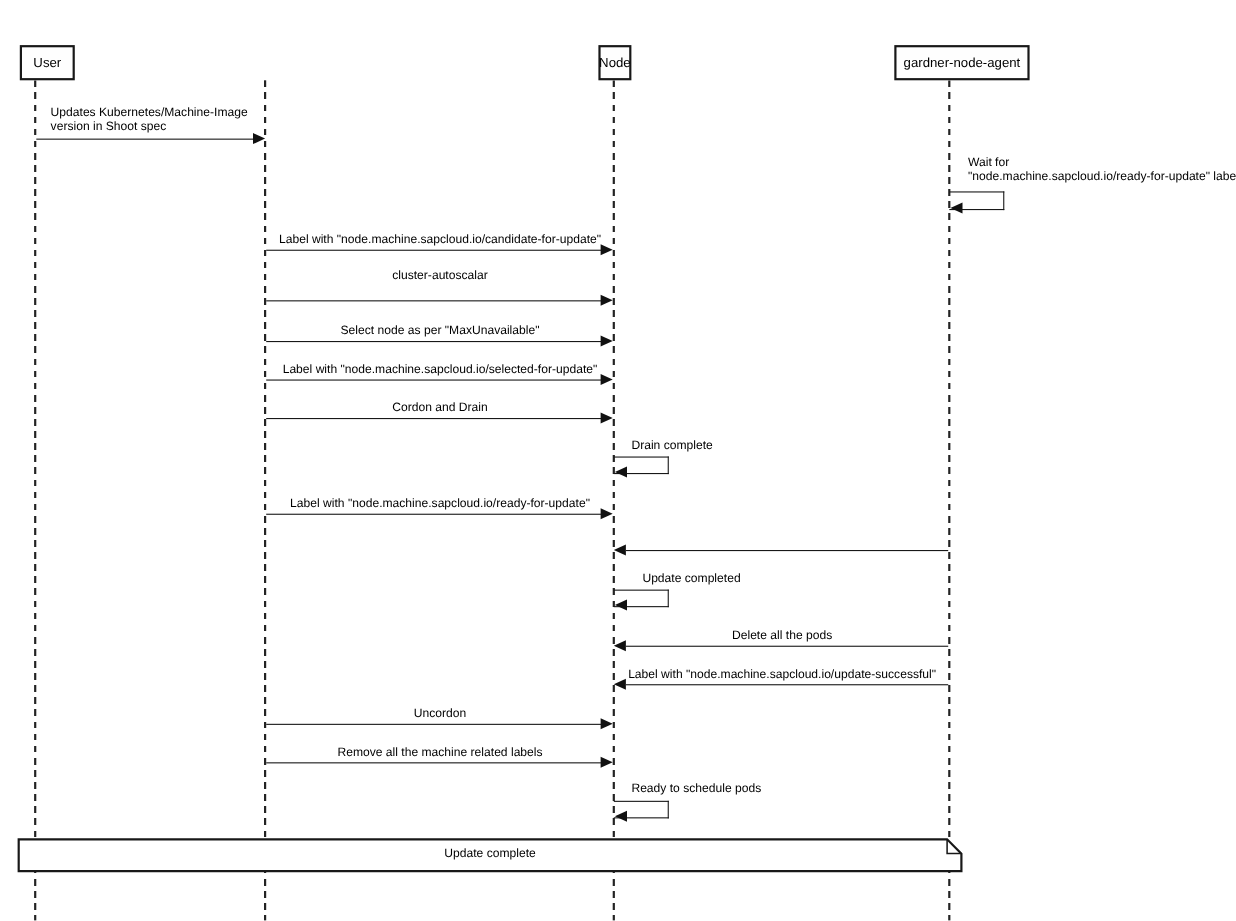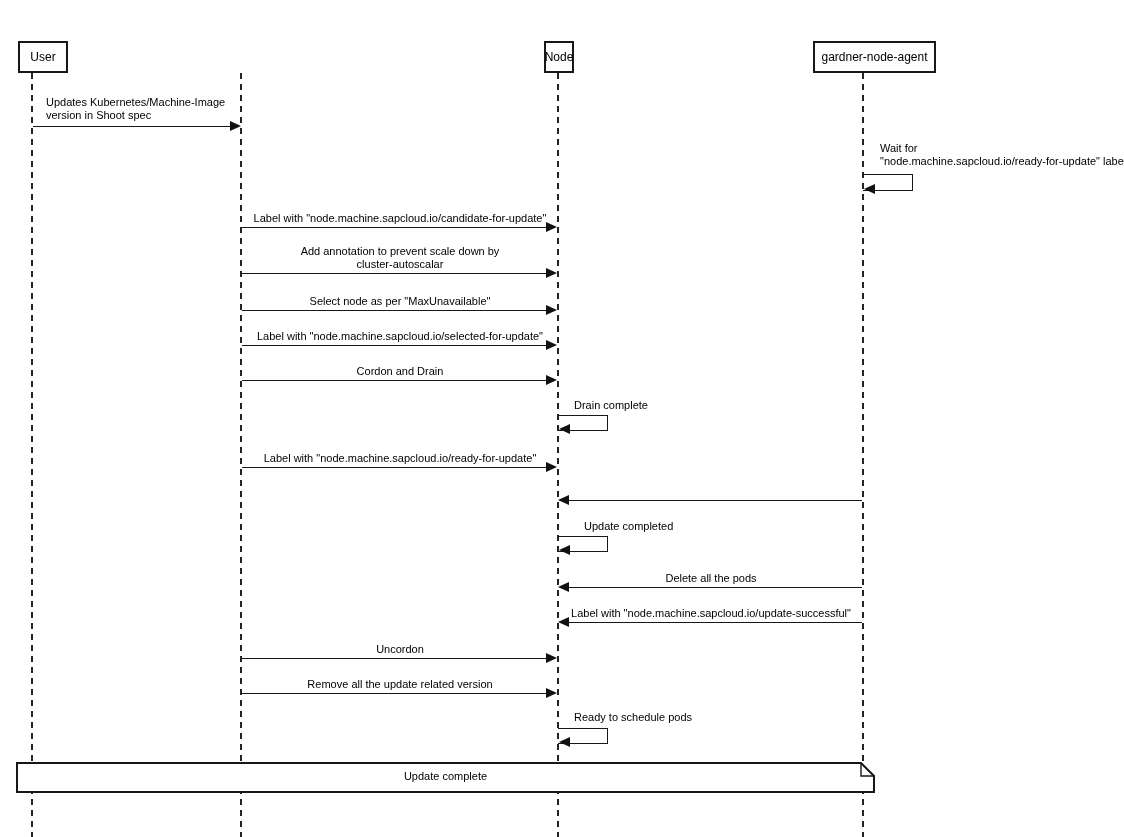--- a/index.html
+++ b/index.html
@@ -59,21 +59,20 @@
   <div class="selfloop" style="left:863px;top:174px;width:50px;height:17px;"></div>
   <div class="arr-l" style="left:864px;top:184px;"></div>
 
   <div class="msg-label center" style="left:242px;top:212px;width:316px;">
     <div>Label with "node.machine.sapcloud.io/candidate-for-update"</div>
   </div>
   <div class="line" style="left:242px;top:227px;width:305px;"></div>
   <div class="arr-r" style="left:546px;top:222px;"></div>
 
   <div class="msg-label center" style="left:242px;top:245px;width:316px;">
-    <div>Add annotation to prevent scale down by</div>
     <div>cluster-autoscalar</div>
   </div>
   <div class="line" style="left:242px;top:273px;width:305px;"></div>
   <div class="arr-r" style="left:546px;top:268px;"></div>
 
   <div class="msg-label center" style="left:242px;top:295px;width:316px;">
     <div>Select node as per "MaxUnavailable"</div>
   </div>
   <div class="line" style="left:242px;top:310px;width:305px;"></div>
   <div class="arr-r" style="left:546px;top:305px;"></div>
@@ -123,21 +122,21 @@
   <div class="line" style="left:569px;top:622px;width:293px;"></div>
   <div class="arr-l" style="left:558px;top:617px;"></div>
 
   <div class="msg-label center" style="left:242px;top:643px;width:316px;">
     <div>Uncordon</div>
   </div>
   <div class="line" style="left:242px;top:658px;width:305px;"></div>
   <div class="arr-r" style="left:546px;top:653px;"></div>
 
   <div class="msg-label center" style="left:242px;top:678px;width:316px;">
-    <div>Remove all the update related version</div>
+    <div>Remove all the machine related labels</div>
   </div>
   <div class="line" style="left:242px;top:693px;width:305px;"></div>
   <div class="arr-r" style="left:546px;top:688px;"></div>
 
   <div class="msg-label" style="left:574px;top:711px;">
     <div>Ready to schedule pods</div>
   </div>
   <div class="selfloop" style="left:558px;top:728px;width:50px;height:16px;"></div>
   <div class="arr-l" style="left:559px;top:737px;"></div>
 

